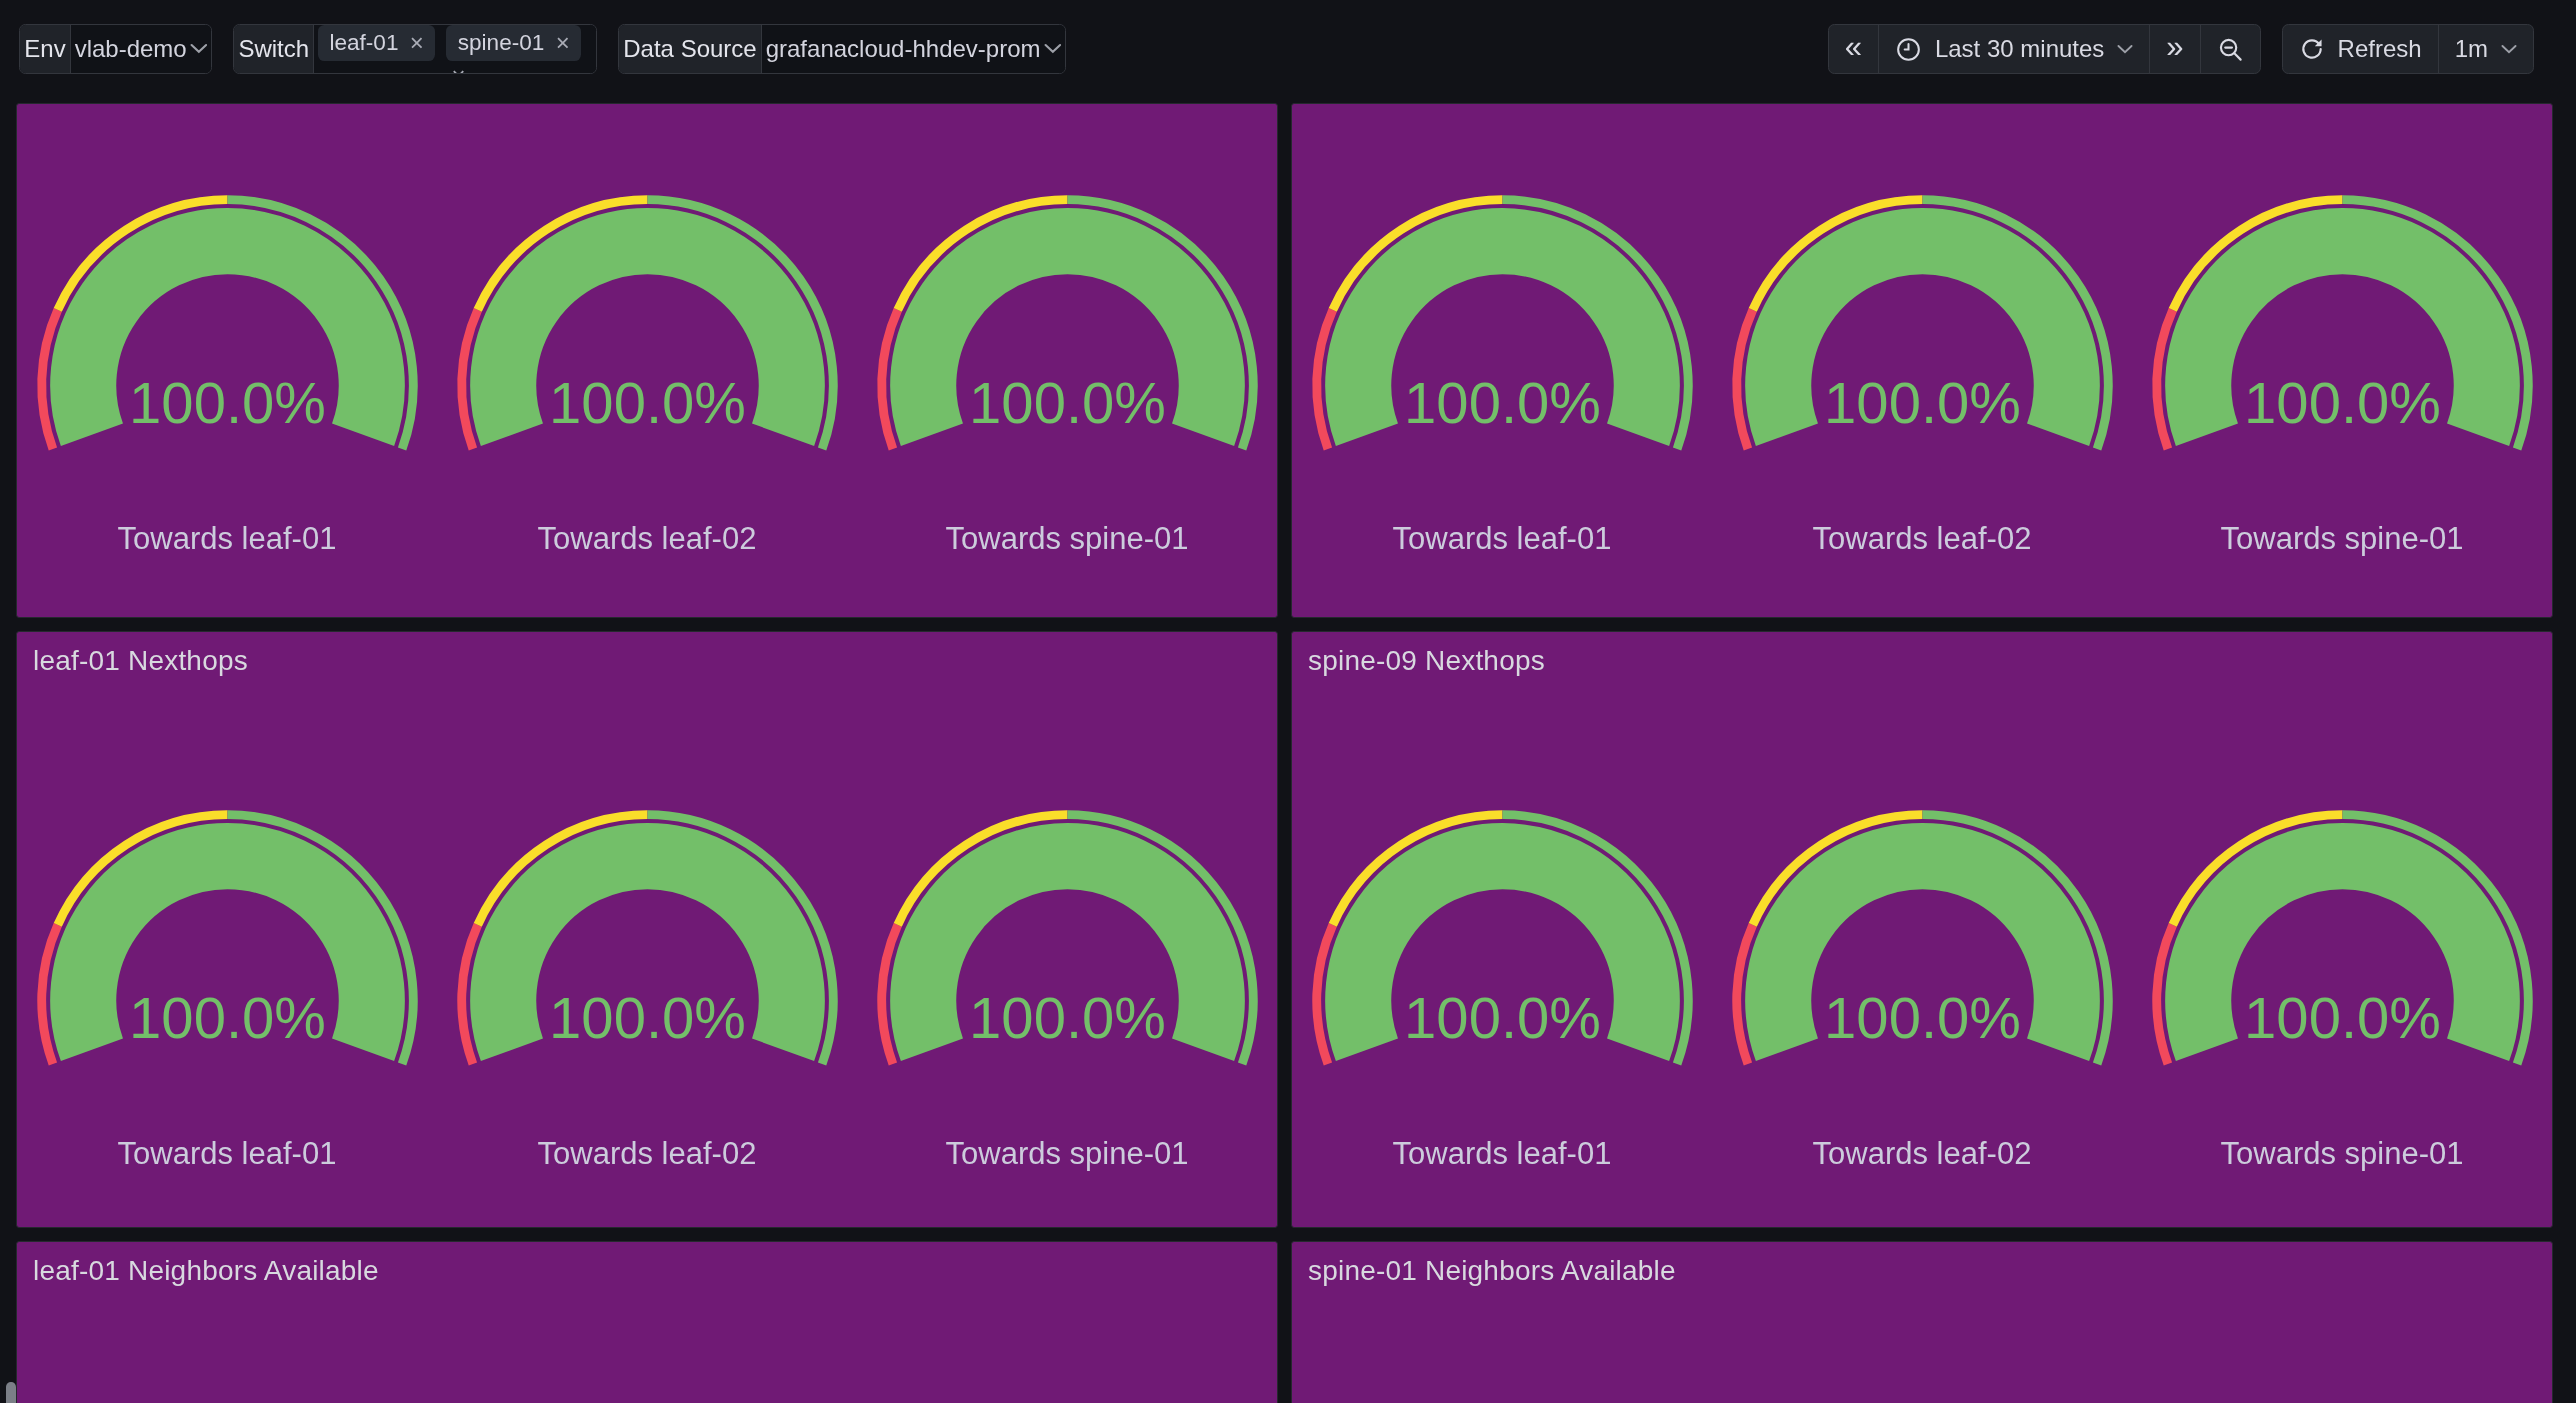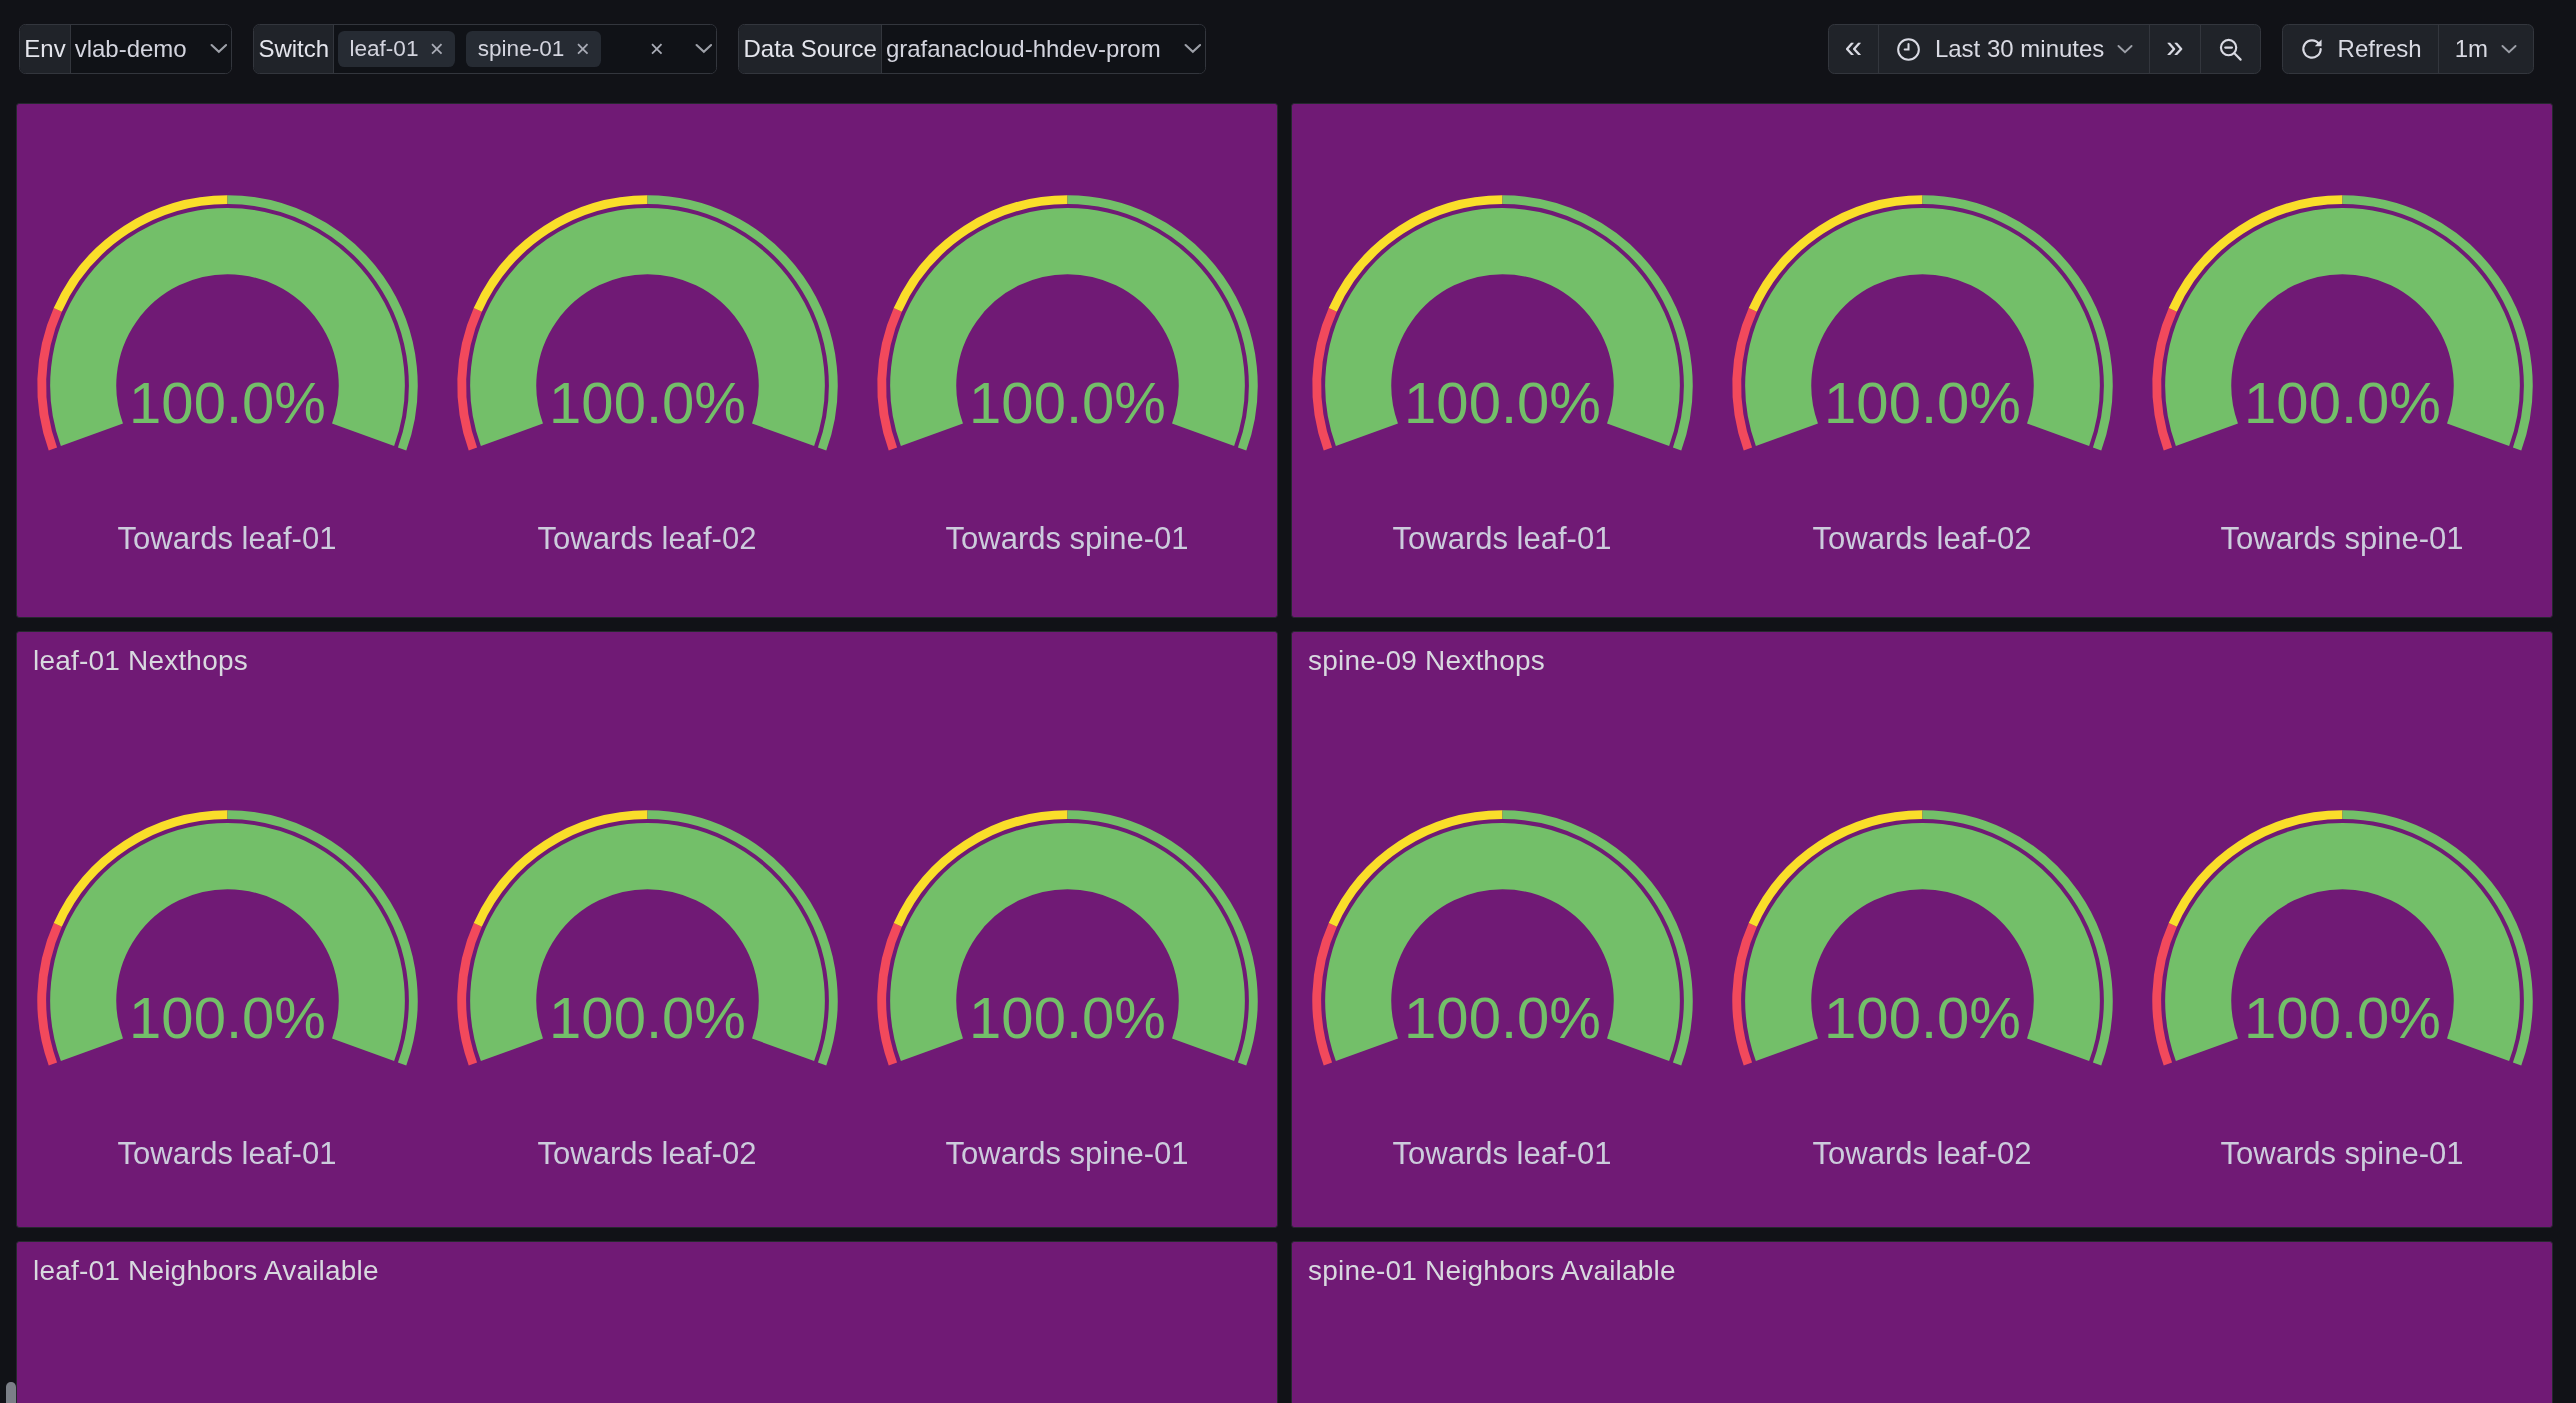--- a/index.html
+++ b/index.html
@@ -17,22 +17,22 @@
     padding:24px 42px 0 19.3px;
   }
   .tb-left, .tb-right { display:flex; gap:21px; }
   .var-group, .btn-group {
     display:flex; align-items:stretch; height:50px;
     border:0.8px solid #33363D; border-radius:6.4px; overflow:hidden;
     font-size:24px;
   }
   .var-group .seg { display:flex; align-items:center; padding:0 4px; }
   .seg-label { background:#202329; color:#E4E5EC; font-weight:500; }
-  .seg-value { background:#101217; color:#D3D4DE; gap:23px; border-left:0.8px solid #33363D; cursor:pointer; }
-  .chips { padding:0 11.3px; }
+  .seg-value { background:#101217; color:#D3D4DE; gap:3px; border-left:0.8px solid #33363D; cursor:pointer; }
+  .chips { padding:0 11.3px;flex-direction:column; }
   .chip {
     background:#262B33; border-radius:6.4px; padding:4.8px 11.3px; margin-right:11.3px;
     display:flex; align-items:center; gap:11.3px; font-size:22.6px; color:#D3D4DE; cursor:pointer;
   }
   .x-glyph { color:#A9ACB6; font-size:24px; line-height:1; cursor:pointer; }
   .chev { flex:0 0 auto; }
   .btn-group { background:#202329; }
   .btn-seg {
     display:flex; align-items:center; gap:13px; padding:0 16px;
     border-left:0.8px solid #33363D; color:#D9DAE3; cursor:pointer; background:transparent;

